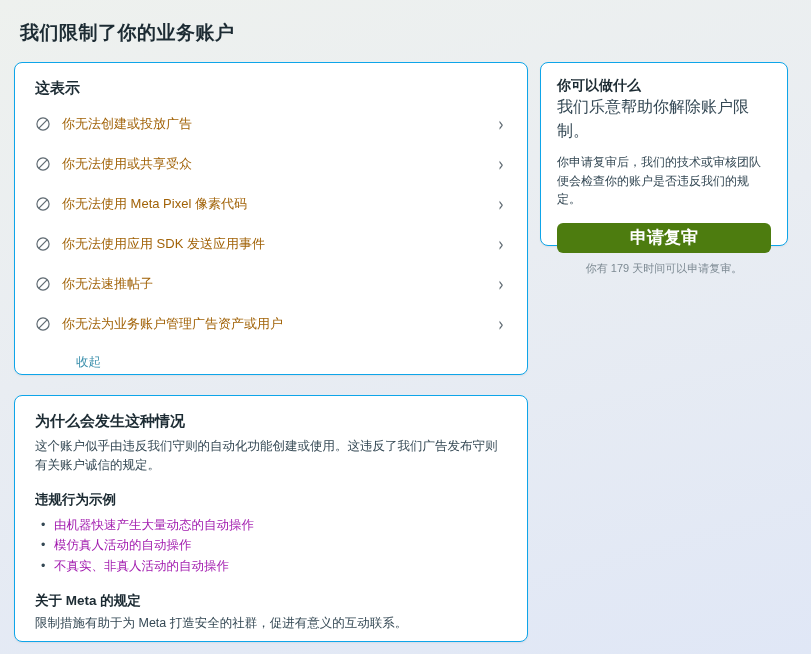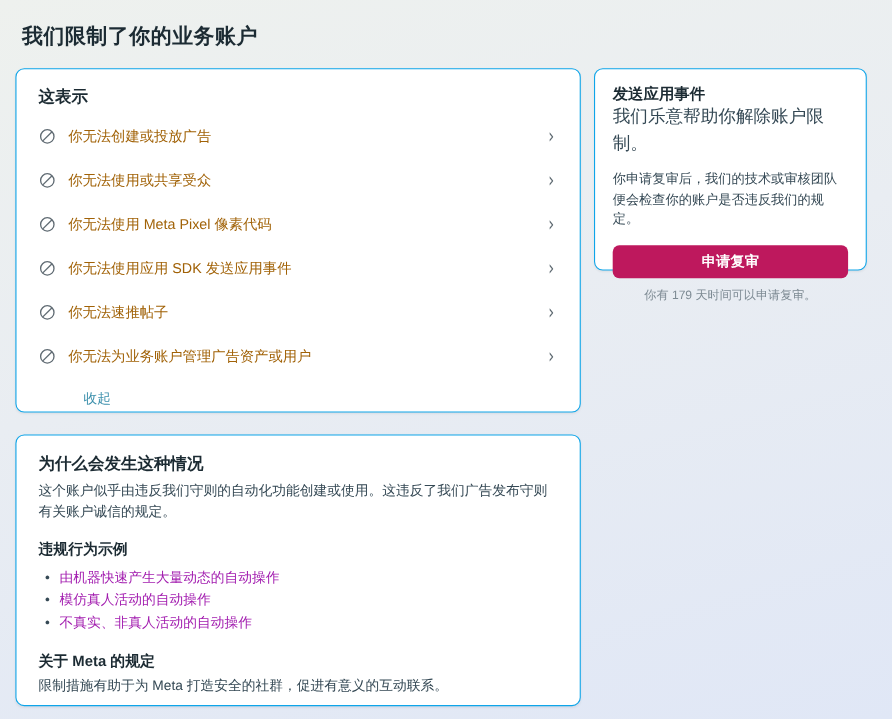--- a/index.html
+++ b/index.html
@@ -36,22 +36,22 @@
     font-family:"DejaVu Sans",sans-serif;transform:scaleX(.72);
     padding-right:2px;
   }
   .collapse-link{
     display:inline-block;margin-top:10px;font-size:12.5px;color:#3e91ad;cursor:pointer;margin-left:41px;
   }
   .action-intro{font-size:16px;color:#344854;line-height:1.5;margin-top:0;}
   .action-detail{font-size:12px;color:#344854;line-height:1.55;margin-top:10px;}
   .review-button{
     display:block;width:100%;height:30px;margin-top:14px;
-    background:#be185d;border:none;border-radius:6px;
-    color:#ffffff;font-size:13px;font-weight:700;cursor:pointer;
+    background:#4d7c0f;border:none;border-radius:6px;
+    color:#ffffff;font-size:17px;font-weight:700;cursor:pointer;
     font-family:Liberation Mono, monospace;
   }
   .deadline-note{margin-top:8px;text-align:center;font-size:11px;color:#7d8a93;}
   .why-desc{font-size:12.5px;color:#344854;line-height:1.55;margin-top:6px;}
   .sub-heading{font-size:13.5px;font-weight:700;color:#1c2b33;margin-top:15px;}
   .examples{margin:6px 0 0 0;padding:0 0 0 6px;list-style:none;}
   .examples li{
     font-size:12.5px;color:#a21caf;line-height:1.65;position:relative;padding-left:13px;
   }
   .examples li::before{content:"•";position:absolute;left:0;color:#344854;}
@@ -117,21 +117,21 @@
       </svg>
       <span class="restriction-label">你无法为业务账户管理广告资产或用户</span>
       <span class="chevron">›</span>
     </div>
 
   </div>
   <span class="collapse-link">收起</span>
 </div>
 
 <div class="card card-actions">
-  <div class="card-heading" style="font-size:14px;">发送应用事件</div>
+  <div class="card-heading" style="font-size:14px;">你可以做什么</div>
   <div class="action-intro">我们乐意帮助你解除账户限制。</div>
   <div class="action-detail">你申请复审后，我们的技术或审核团队便会检查你的账户是否违反我们的规定。</div>
   <button class="review-button">申请复审</button>
   <div class="deadline-note">你有 179 天时间可以申请复审。</div>
 </div>
 
 <div class="card card-why">
   <div class="card-heading">为什么会发生这种情况</div>
   <div class="why-desc">这个账户似乎由违反我们守则的自动化功能创建或使用。这违反了我们广告发布守则有关账户诚信的规定。</div>
 

